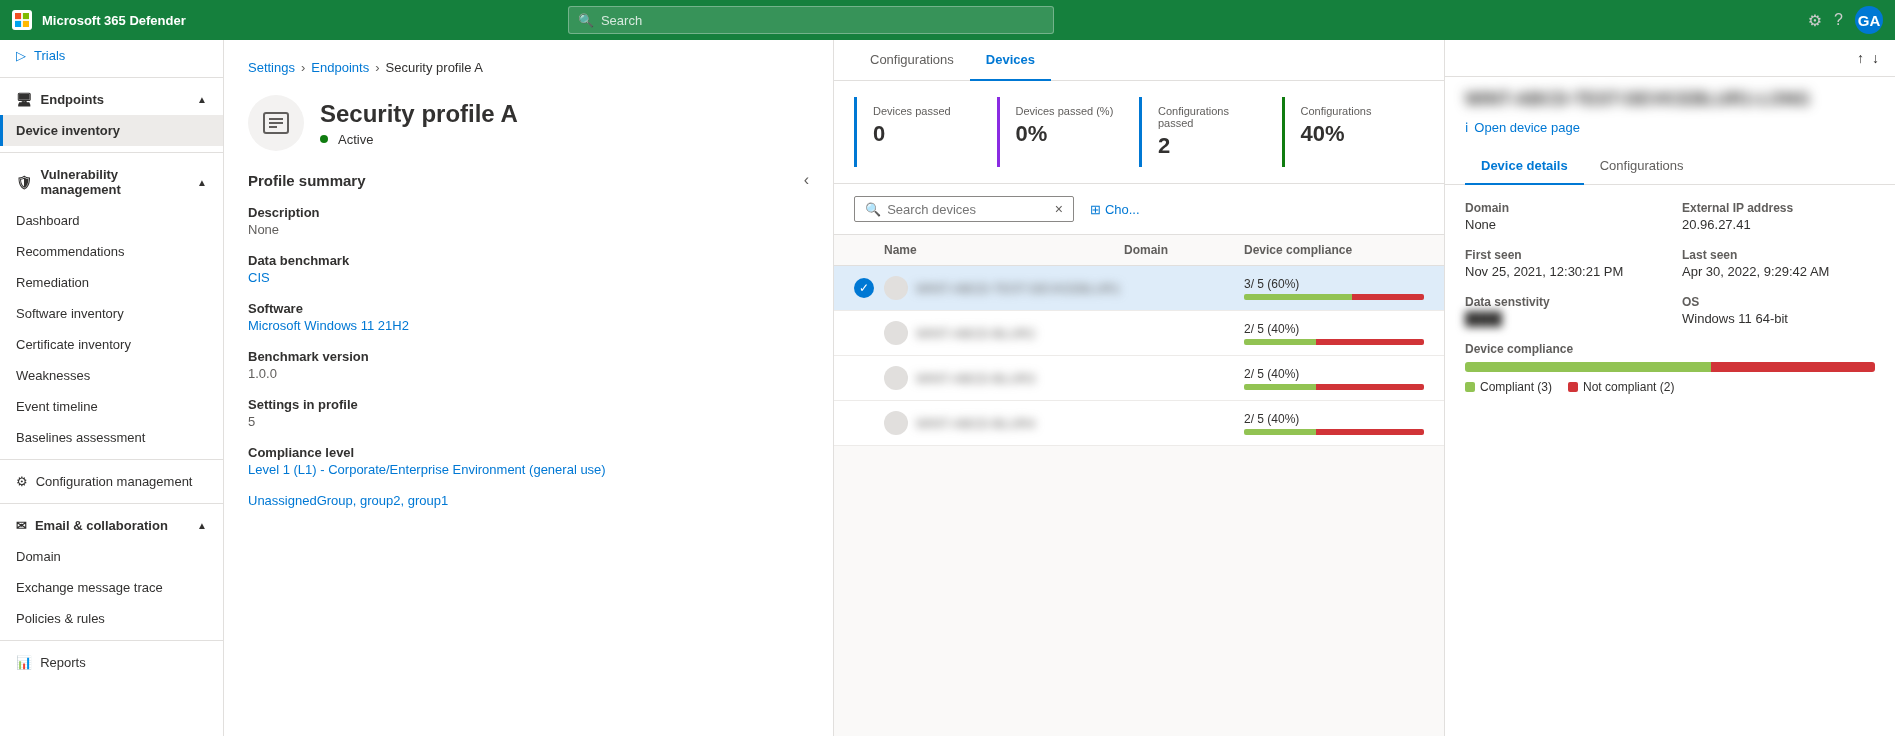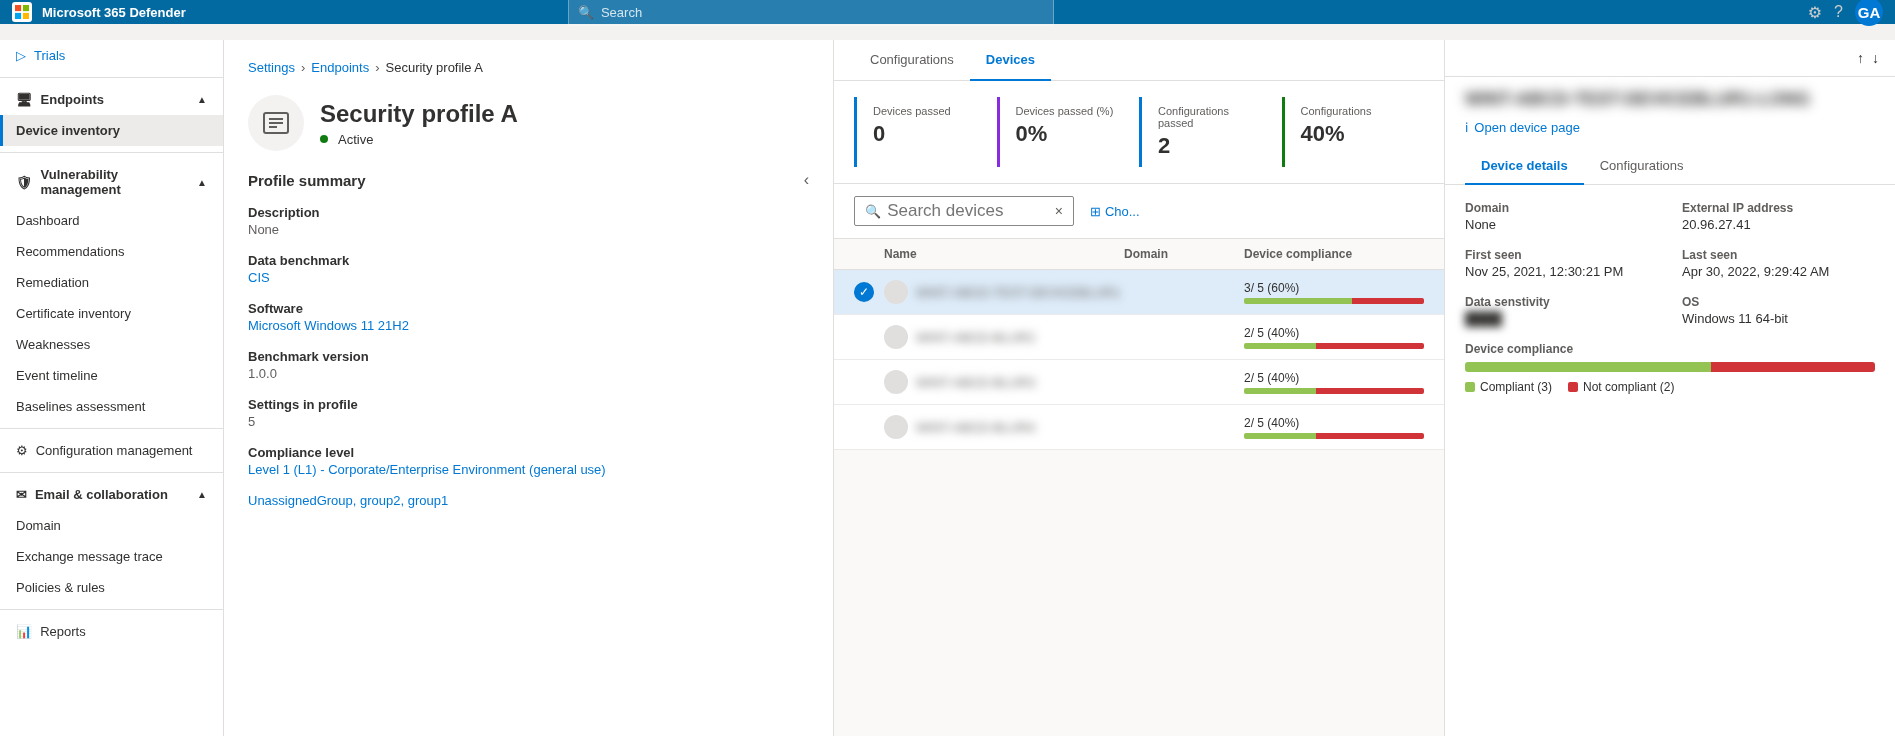--- a/index.html
+++ b/index.html
@@ -1,21 +1,21 @@
 <!DOCTYPE html>
 <html><head>
   <meta charset="utf-8">
   <style>
     * { box-sizing: border-box; margin: 0; padding: 0; }
     body { font-family: 'Segoe UI', sans-serif; font-size: 13px; background: #f3f2f1; display: flex; height: 736px; overflow: hidden; }
 
     
     #topbar {
-      position: fixed; top: 0; left: 0; right: 0; height: 24px;
-      background: #0369a1; display: flex; align-items: center; z-index: 100;
+      position: fixed; top: 0; left: 0; right: 0; height: 40px;
+      background: #15803d; display: flex; align-items: center; z-index: 100;
       padding: 0 12px; gap: 10px;
     }
     #topbar .app-icon { width: 20px; height: 20px; background: #fff; border-radius: 3px; display: flex; align-items: center; justify-content: center; }
     #topbar .app-icon svg { width: 14px; height: 14px; }
     #topbar .app-name { color: #fff; font-size: 13px; font-weight: 600; flex: 0 0 auto; }
     #topbar .search-bar {
       flex: 0 0 486px; margin: 0 auto;
       background: rgba(255,255,255,0.15); border: 1px solid rgba(255,255,255,0.3);
       border-radius: 3px; display: flex; align-items: center; padding: 0 10px; height: 28px;
       color: rgba(255,255,255,0.8); font-size: 13px; gap: 6px;
@@ -90,21 +90,21 @@
     .metric-box:nth-child(2) { border-left-color: #8a2be2; }
     .metric-box:nth-child(3) { border-left-color: #0078d4; }
     .metric-box:nth-child(4) { border-left-color: #107c10; }
     .metric-label { font-size: 11px; color: #605e5c; margin-bottom: 4px; }
     .metric-value { font-size: 22px; font-weight: 600; color: #323130; }
     .search-row { display: flex; align-items: center; padding: 12px 20px; background: #fff; border-bottom: 1px solid #e1dfdd; gap: 10px; }
     .search-devices-input {
       display: flex; align-items: center; gap: 6px; border: 1px solid #8a8886; border-radius: 2px;
       padding: 4px 10px; background: #fff; width: 220px;
     }
-    .search-devices-input input { border: none; outline: none; font-size: 17px; width: 100%; }
+    .search-devices-input input { border: none; outline: none; font-size: 13px; width: 100%; }
     .clear-btn { background: none; border: none; cursor: pointer; color: #605e5c; font-size: 14px; }
     .choose-cols { display: flex; align-items: center; gap: 4px; color: #0078d4; cursor: pointer; font-size: 13px; margin-left: 6px; }
     .devices-table { width: 100%; }
     .table-header { display: flex; align-items: center; padding: 8px 20px; border-bottom: 1px solid #e1dfdd; background: #faf9f8; }
     .th-check { width: 30px; }
     .th-name { flex: 2; font-size: 12px; font-weight: 600; color: #605e5c; }
     .th-domain { flex: 1; font-size: 12px; font-weight: 600; color: #605e5c; }
     .th-compliance { flex: 1.5; font-size: 12px; font-weight: 600; color: #605e5c; }
     .device-row { display: flex; align-items: center; padding: 10px 20px; border-bottom: 1px solid #edebe9; background: #fff; }
     .device-row.selected { background: #deecf9; }
@@ -190,20 +190,23 @@
   <div class="sidebar-item sidebar-child">
     <span>Dashboard</span>
   </div>
   <div class="sidebar-item sidebar-child">
     <span>Recommendations</span>
   </div>
   <div class="sidebar-item sidebar-child">
     <span>Remediation</span>
   </div>
   <div class="sidebar-item sidebar-child">
+    <span>Software inventory</span>
+  </div>
+  <div class="sidebar-item sidebar-child">
     <span>Certificate inventory</span>
   </div>
   <div class="sidebar-item sidebar-child">
     <span>Weaknesses</span>
   </div>
   <div class="sidebar-item sidebar-child">
     <span>Event timeline</span>
   </div>
   <div class="sidebar-item sidebar-child">
     <span>Baselines assessment</span>

